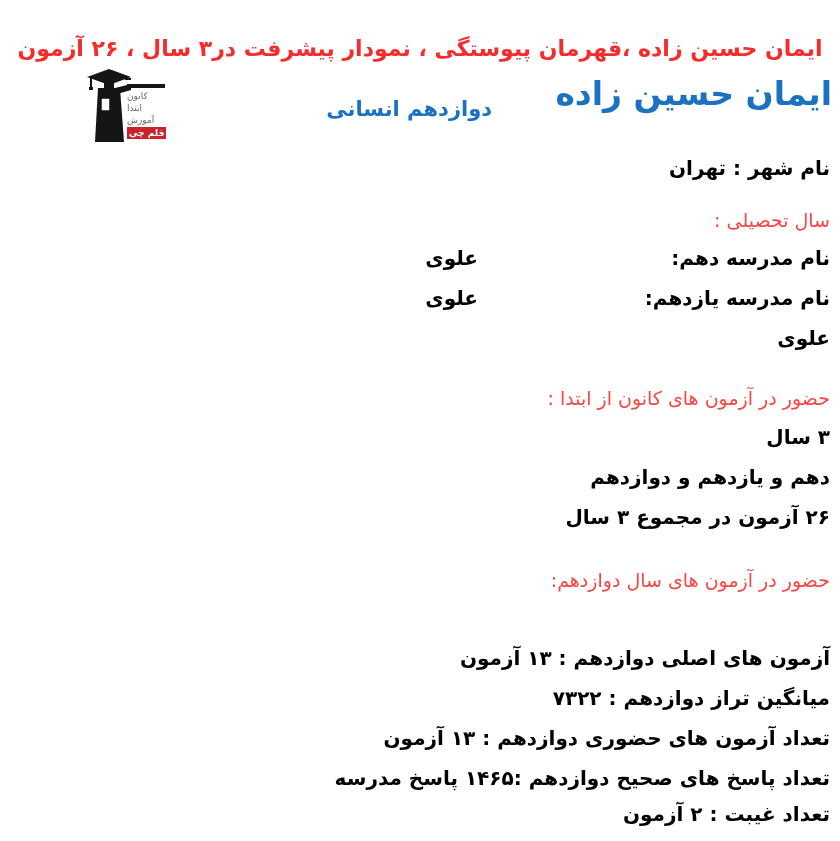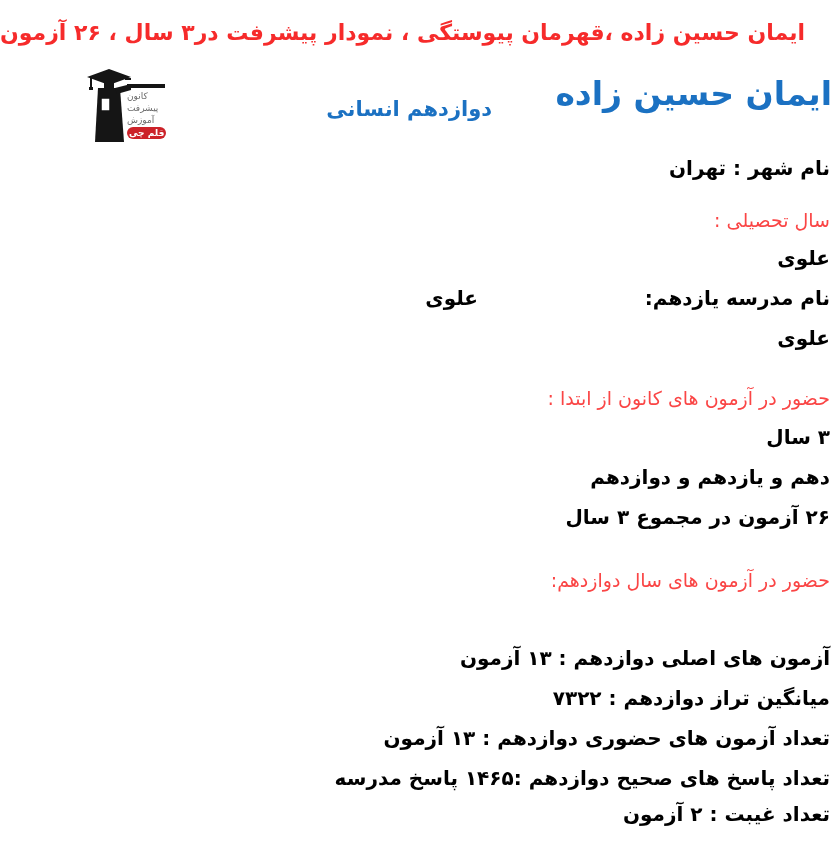--- a/index.html
+++ b/index.html
@@ -14,22 +14,22 @@
   html,body{margin:0;padding:0;background:#ffffff;}
   body{font-family:"DejaVu Sans", sans-serif;}
   .page{
     position:relative;
     width:840px;height:841px;
     background:#ffffff;
     overflow:hidden;
     direction:rtl;
   }
   .title{
-    position:absolute;top:20px;left:0;right:0;
-    margin:0;text-align:left;
+    position:absolute;top:36px;left:0;right:0;
+    margin:0;text-align:center;
     font-size:22px;font-weight:bold;
     color:var(--title-red);
   }
   .student-name{
     position:absolute;top:74px;right:8px;
     font-size:33px;font-weight:bold;
     color:var(--name-blue);
     white-space:nowrap;
   }
   .grade-field{
@@ -86,21 +86,20 @@
   }
   .logo-org{white-space:nowrap;}
   .logo-brand{
     margin-top:1px;
     background:var(--logo-red);
     color:#ffffff;
     font-weight:bold;
     font-size:9px;line-height:12px;
     padding:0 2px;
     white-space:nowrap;
-    border-radius:6px;
   }
 </style>
 </head>
 <body>
 
 <div class="page">
 
   <h1 class="title">ایمان حسین زاده ،قهرمان پیوستگی ، نمودار پیشرفت در۳ سال ، ۲۶ آزمون</h1>
 
   <div class="logo">
@@ -109,33 +108,34 @@
       <rect x="5" y="13" width="2" height="11" fill="#151515"></rect>
       <rect x="4" y="23" width="4" height="3" fill="#151515"></rect>
       <rect x="19" y="18" width="10" height="6" fill="#151515"></rect>
       <path d="M13 24 L35 24 L39 78 L10 78 Z" fill="#151515"></path>
       <polygon points="30,24 46,20 46,26 32,30" fill="#151515"></polygon>
       <rect x="16" y="34" width="9" height="13" fill="#ffffff" stroke="#151515" stroke-width="1.5"></rect>
     </svg>
     <div class="logo-text">
       <div class="logo-arm"></div>
       <span class="logo-org">کانون</span>
-      <span class="logo-org">پیشرفت</span>
+      <span class="logo-org">ابتدا</span>
       <span class="logo-org">آموزش</span>
       <span class="logo-brand">قلم چی</span>
     </div>
   </div>
 
   <div class="student-name">ایمان حسین زاده</div>
   <div class="grade-field">دوازدهم انسانی</div>
 
   <div class="line" style="top:153px">نام شهر : تهران</div>
   <div class="line red" style="top:205px">سال تحصیلی :</div>
 
   <div class="school-row" style="top:243px">
+    <span class="school-label">نام مدرسه دهم:</span>
     <span class="school-value">علوی</span>
   </div>
   <div class="school-row" style="top:283px">
     <span class="school-label">نام مدرسه یازدهم:</span>
     <span class="school-value">علوی</span>
   </div>
   <div class="school-row" style="top:323px">
     <span class="school-value">علوی</span>
   </div>
 

